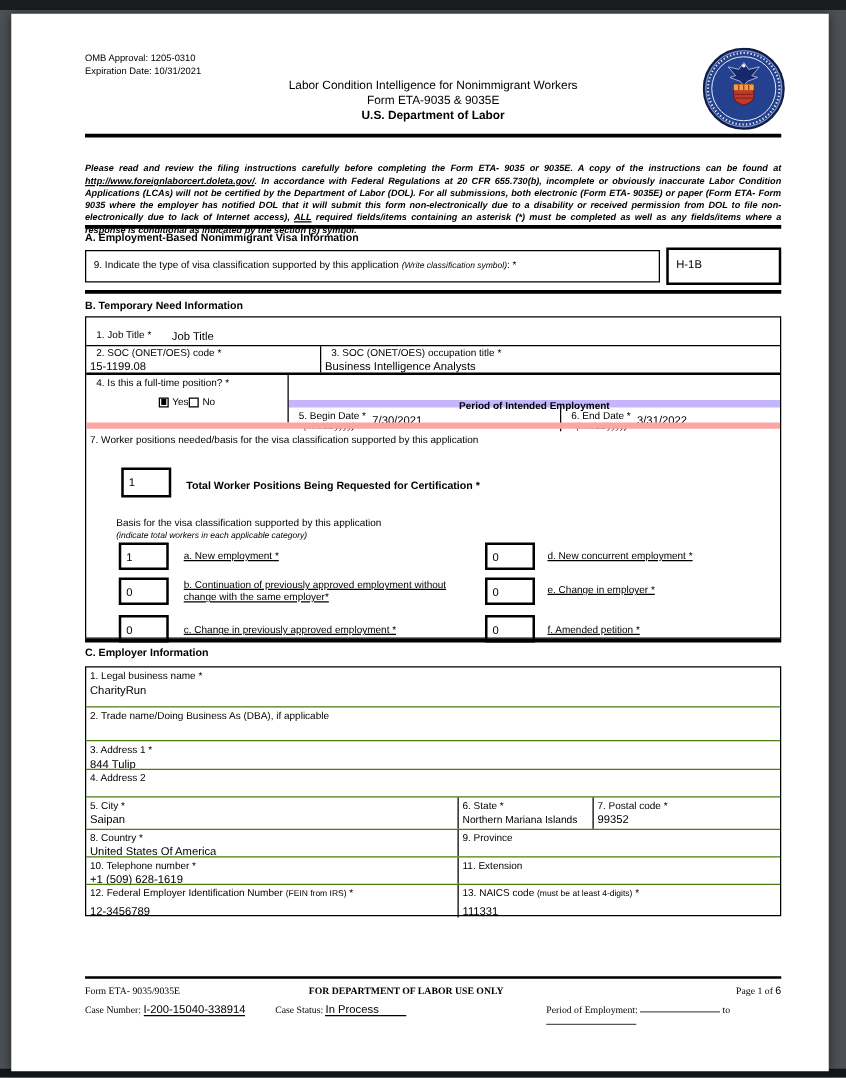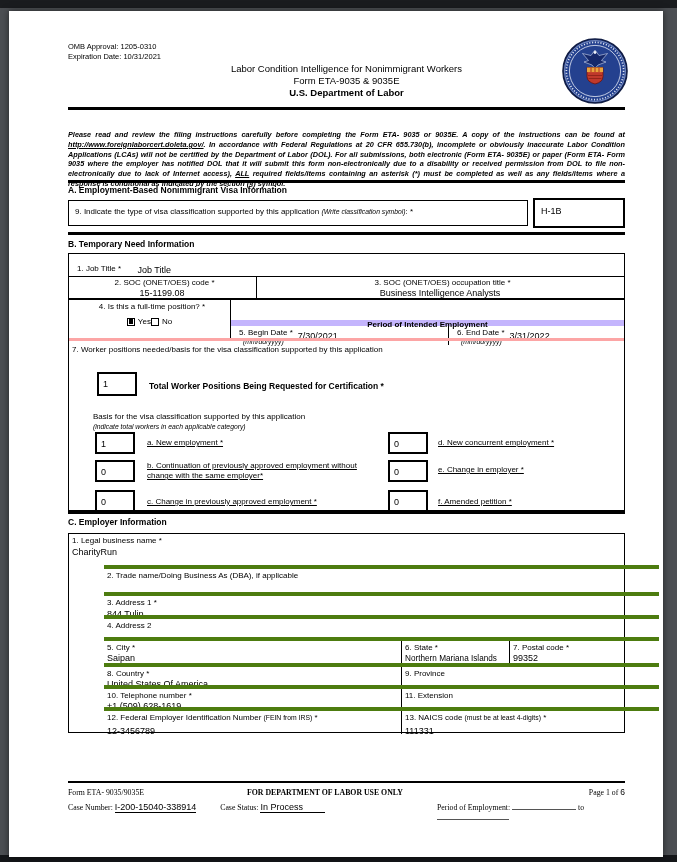--- a/index.html
+++ b/index.html
@@ -52,22 +52,22 @@
     border:1.2px solid #000; padding:6px 4px 0 6px;
   }
   .a-value-box {
     position:absolute; right:0; top:0; width:92px; height:30px;
     border:2.5px solid #000; padding:6px 0 0 6px; font-size:9px;
   }
 
   
   .tbl { position:absolute; left:59px; width:557px; border:1.5px solid #000; background:#fff; }
   .row { position:relative; width:100%; }
-  .bt1 { border-top:4px solid #4d7c0f;margin-left:35px; }
-  .cell { position:relative; height:100%; padding:2px 4px 0 3px;text-align:center; }
+  .bt1 { border-top:1px solid #4d7c0f; }
+  .cell { position:relative; height:100%; padding:2px 4px 0 3px; }
   .cell .lbl { margin-left:5px; }
   .brd-r { border-right:1px solid #000; }
   .grow { flex:1 1 auto; }
 
   
   .b-tbl { top:242px; height:258px; }
   .b-r1 { height:22px; padding:3px 4px 0 3px; }
   .b-r1 .val { display:inline-block; margin-left:12px; position:relative; top:2px; }
   .b-r1 .lbl { margin-left:5px; display:inline-block; }
   .b-r2 { height:24px; border-top:1px solid #000; border-bottom:2px solid #000; display:flex; }
@@ -81,21 +81,21 @@
   .cb.checked::after { content:""; position:absolute; left:0.8px; top:0.8px; width:4.5px; height:4.5px; background:#000; }
   .period-col { flex:1 1 auto; display:flex; flex-direction:column; }
   .period-hdr { height:15px; border-bottom:6px solid #c4b5fd; text-align:center; font-weight:bold; font-size:8px; padding-top:20px; }
   .dates { flex:1 1 auto; display:flex; }
   .date-cell { padding:2px 2px 0 3px; display:flex; align-items:flex-start; }
   .date-begin { width:218px; }
   .date-lbl-stack .lbl { margin-left:5px; }
   .date-lbl-stack .note-i { margin-left:9px; display:block; margin-top:0; }
   .date-cell .val { margin-left:5px; margin-top:3px; }
 
-  .b-r7 { border-top:3px solid #fca5a5; height:175px; }
+  .b-r7 { border-top:5px solid #fca5a5; height:175px; }
   .abs { position:absolute; }
   .numbox {
     border:2px solid #000; width:40px; height:22px;
     font-size:9px; padding:5px 0 0 4px;
   }
   .numbox-lg { width:40px; height:24px; }
   .total-lbl { font-weight:bold; font-size:8.5px; }
   .cat-lbl { font-size:8px; line-height:10px;text-decoration:underline; }
 
   

